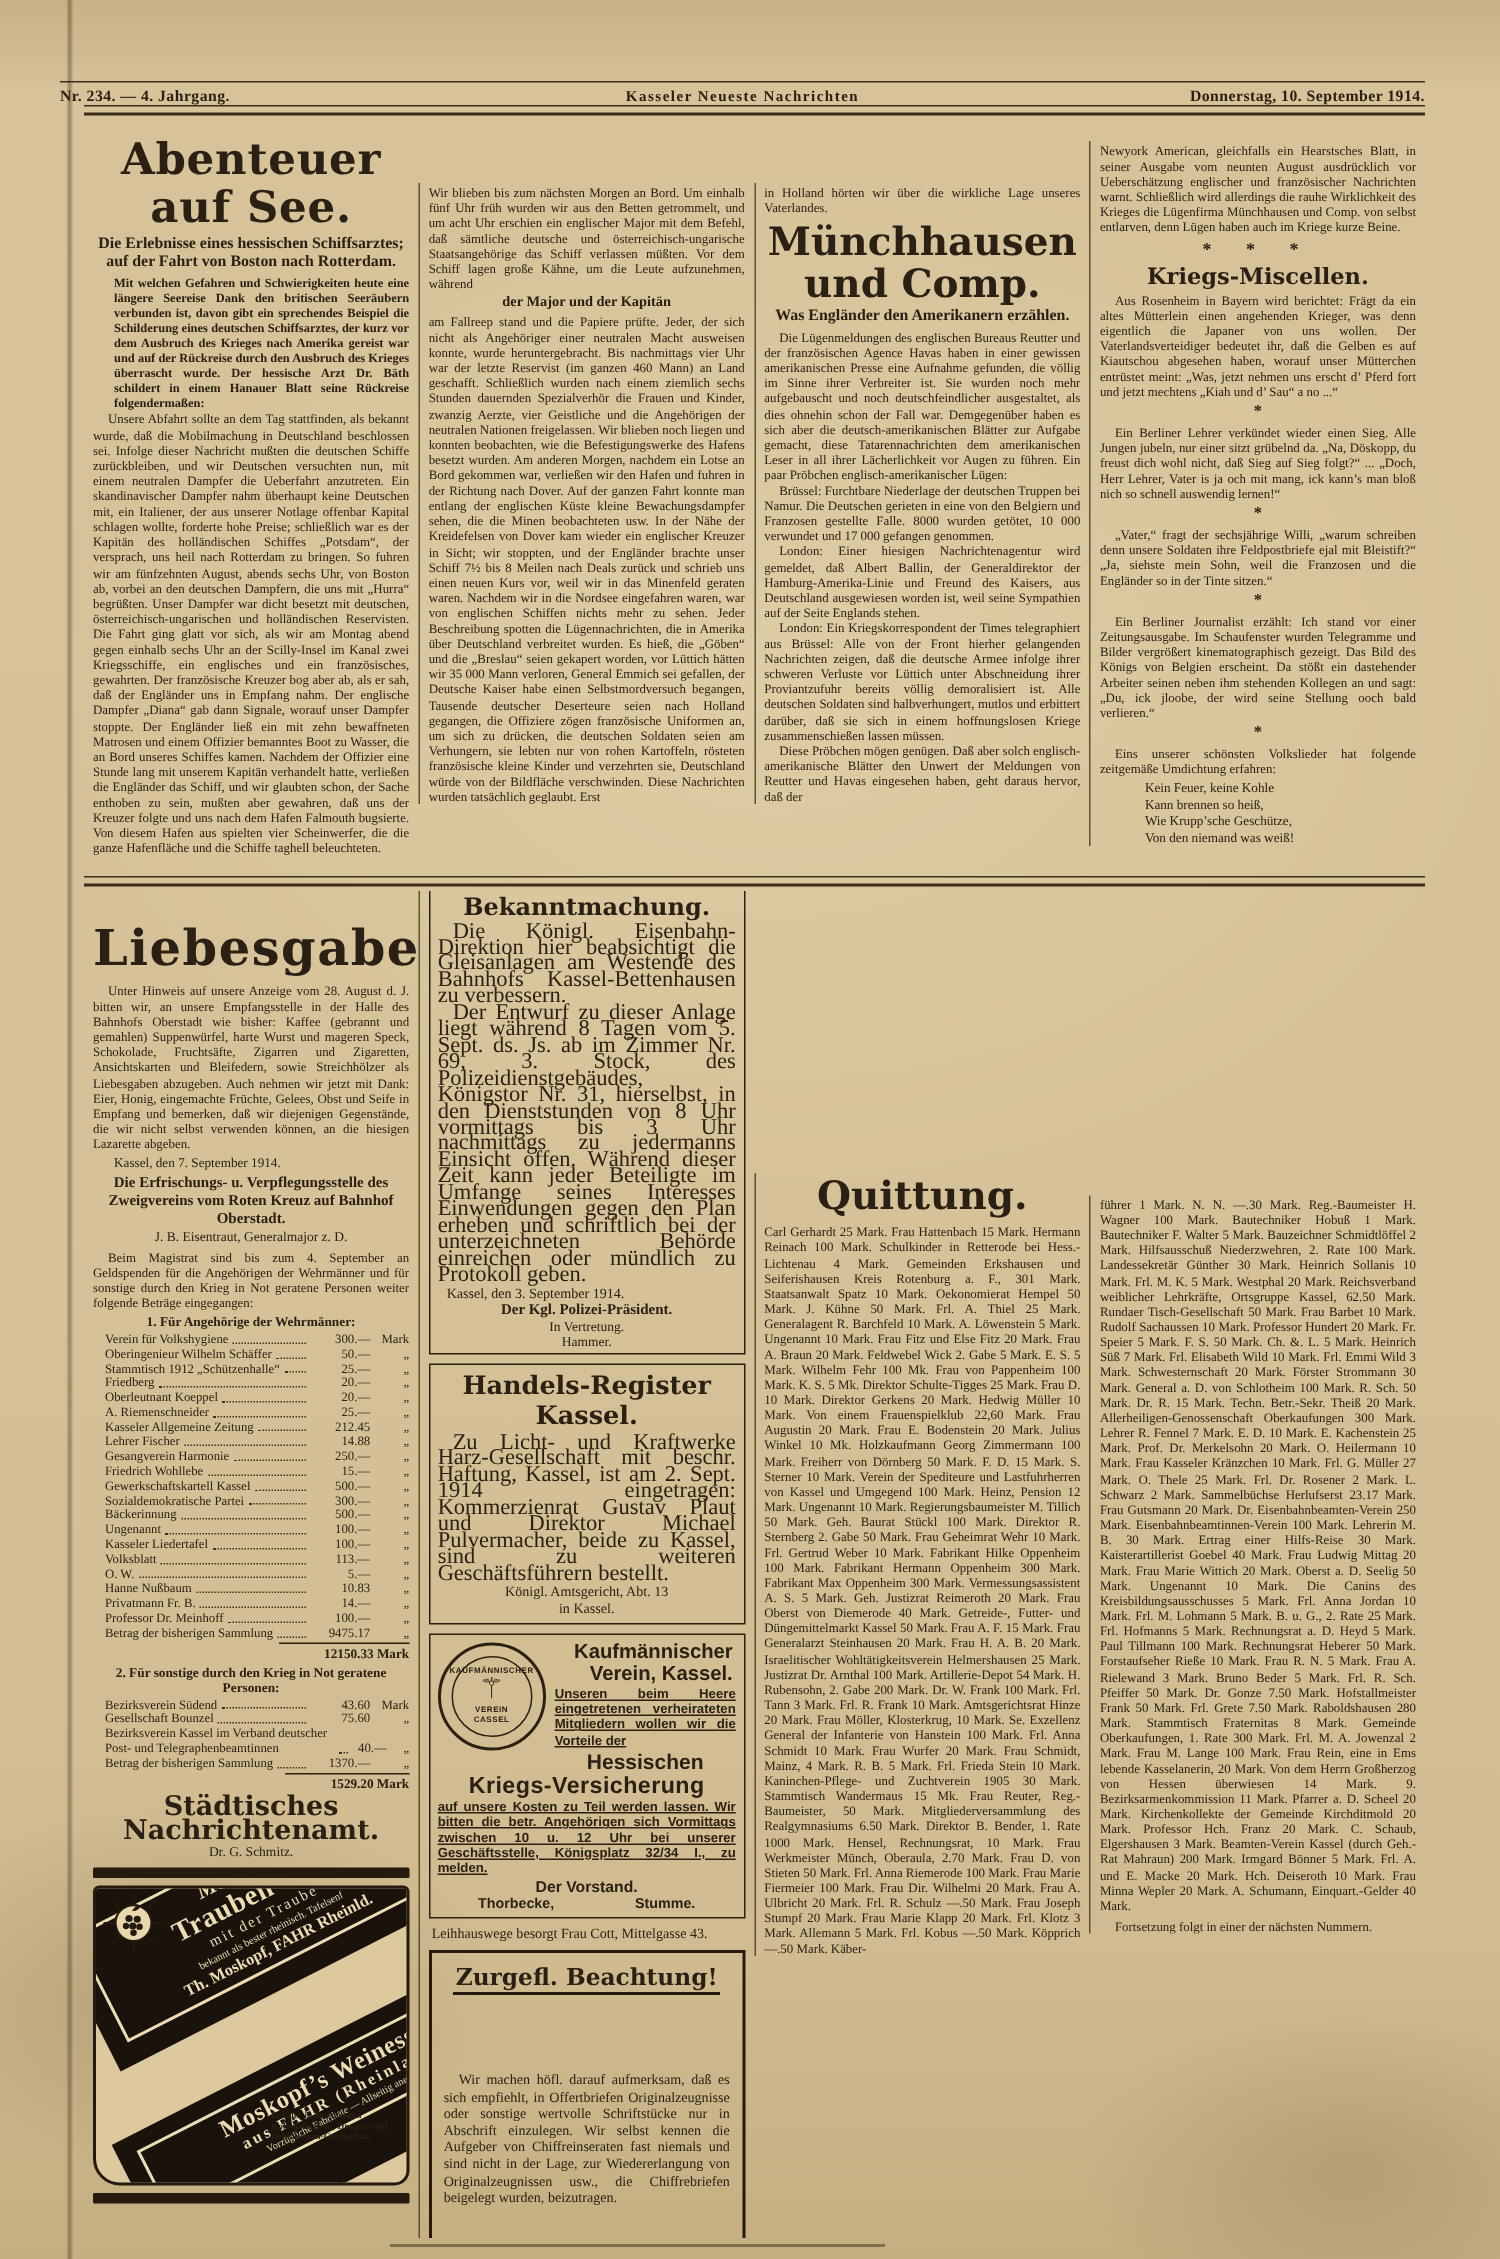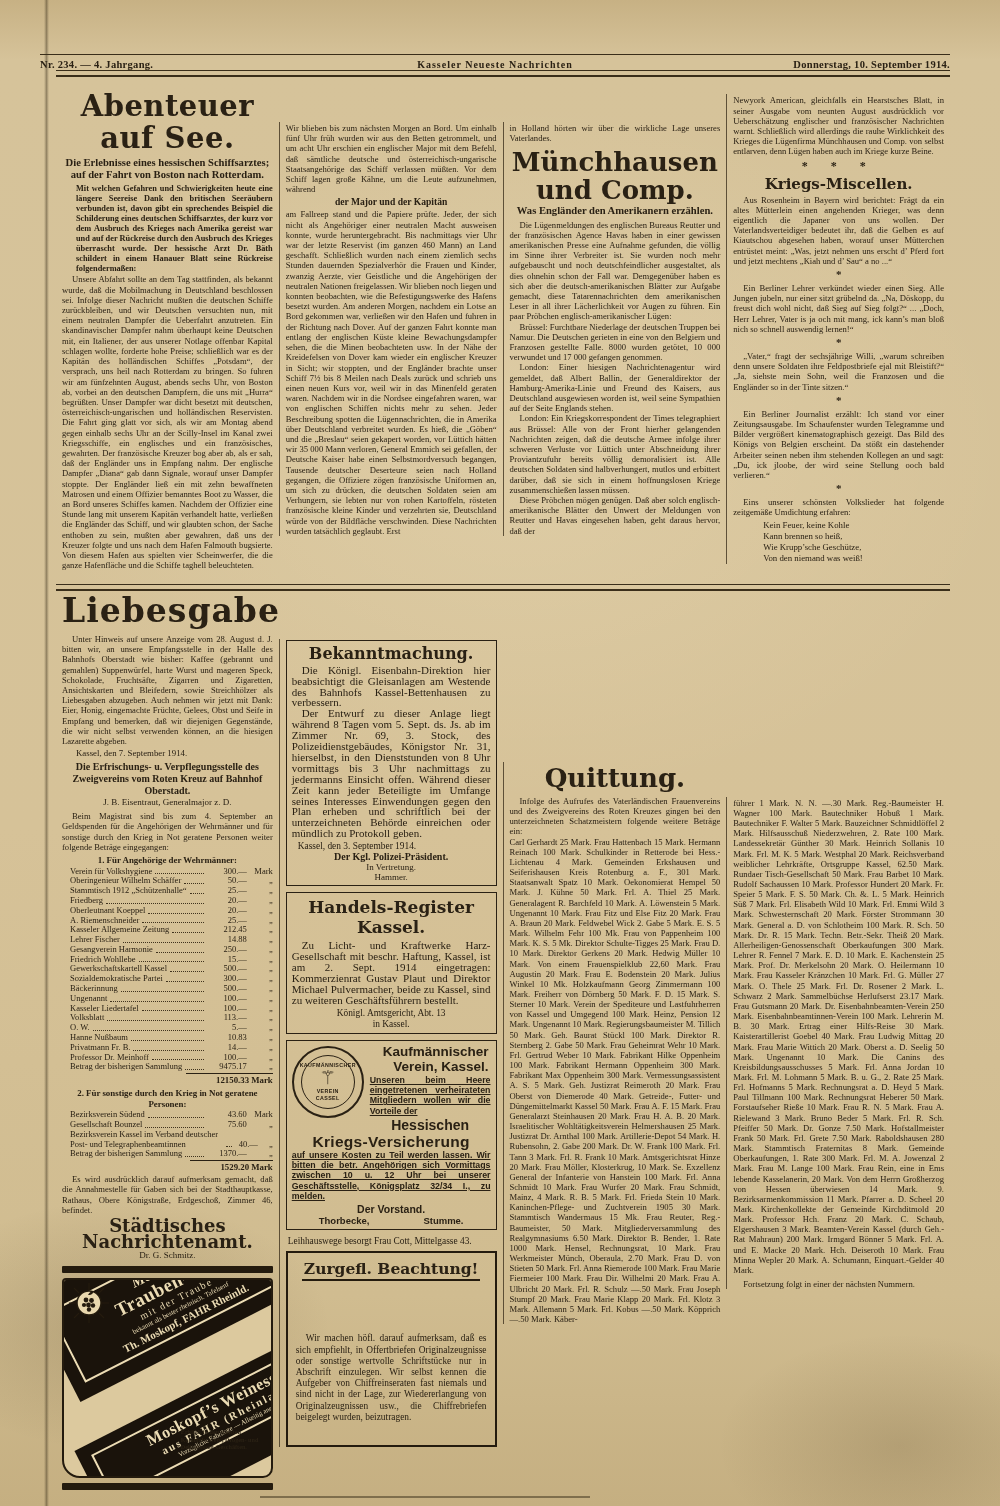--- a/index.html
+++ b/index.html
@@ -47,21 +47,21 @@
   .list-title{font-weight:bold;font-size:8.9px;line-height:10.5px;margin:3px 0 1px;text-align:center;}
   .drow{display:flex;align-items:flex-end;font-size:8.5px;line-height:9.8px;padding-left:8px;}
   .dname{flex:0 1 auto;}
   .dlead{flex:1 1 8px;border-bottom:1.6px dotted #40331e;margin:0 3px 2px 3px;min-width:6px;}
   .damt{width:40px;text-align:right;white-space:nowrap;}
   .dunit{width:26px;text-align:right;white-space:nowrap;}
   .dtotal{display:flex;justify-content:flex-end;font-size:8.8px;font-weight:bold;margin:1px 0 2px;}
   .dtotal span{border-top:1px solid #2a2114;padding:1px 0 0 30px;}
   .bar{height:7px;background:#241b0e;margin:5px 0;border-radius:1px;}
   .notice{border:1.5px solid #2a2114;padding:3px 5px;margin:0 0 6px;}
-  .notice .body-t{font-size:11px;line-height:10.9px;}
+  .notice .body-t{font-size:15px;line-height:10.9px;}
   .n-head{font-size:16px;line-height:19px;margin:0 0 2px;}
   .n-date{font-size:9.4px;margin-top:2px;padding-left:6px;}
   .n-sign{font-weight:bold;font-size:10px;text-align:center;}
   .n-rep{font-size:9px;text-align:center;}
   .hr-head{font-size:17px;line-height:20px;margin:1px 0 3px;}
   .court{font-weight:normal;font-size:9.4px;text-align:center;margin-top:2px;line-height:11px;}
   .sans{font-family:"Liberation Sans",sans-serif;}
   .verein-title{font-weight:bold;font-size:13.5px;line-height:15.5px;text-align:right;margin-right:2px;}
   .verein-body{font-weight:bold;font-size:8.8px;line-height:10.3px;text-align:justify;text-decoration:underline;}
   .verein-big1{font-weight:bold;font-size:14px;text-align:center;line-height:15px;margin-top:2px;}
@@ -331,21 +331,20 @@
             <div class="drow">
             <span class="dname">Betrag der bisherigen Sammlung</span>
             <span class="dlead"></span>
             <span class="damt">1370.—</span>
             <span class="dunit">„</span>
           </div>
           </div>
         <div class="dtotal">
             <span>1529.20 Mark</span>
           </div>
-        <p class="body-t ind">Es wird ausdrücklich darauf aufmerksam gemacht, daß die Annahmestelle für Gaben sich bei der Stadthauptkasse, Rathaus, Obere Königstraße, Erdgeschoß, Zimmer 46, befindet.</p>
         <div class="hl" style="font-size:18px;line-height:16px;margin-top:3px">Städtisches Nachrichtenamt.</div>
         <div class="signer-c">Dr. G. Schmitz.</div>
         <div class="bar"></div>
         <div class="adbox">
           <span class="emblem">
             <svg width="42" height="42" viewBox="0 0 42 42">
               <g stroke="#241b0e" stroke-width="1.2">
                 <line x1="21" y1="1" x2="21" y2="8"></line>
                   <line x1="21" y1="34" x2="21" y2="41"></line>
                 <line x1="1" y1="21" x2="8" y2="21"></line>
@@ -428,21 +427,20 @@
         <p class="note-free">Leihhauswege besorgt Frau Cott, Mittelgasse 43.</p>
         <div class="beach">
           <div class="hl beach-h">Zurgefl. Beachtung!</div>
           <div class="beach-gap"></div>
           <p class="body-t ind">Wir machen höfl. darauf aufmerksam, daß es sich empfiehlt, in Offertbriefen Originalzeugnisse oder sonstige wertvolle Schriftstücke nur in Abschrift einzulegen. Wir selbst kennen die Aufgeber von Chiffreinseraten fast niemals und sind nicht in der Lage, zur Wiedererlangung von Originalzeugnissen usw., die Chiffrebriefen beigelegt wurden, beizutragen.</p>
         </div>
       </div>
 
       <div class="col">
         <div class="hl qhead">Quittung.</div>
-        <p class="body-t ind">Infolge des Aufrufes des Vaterländischen Frauenvereins und des Zweigvereins des Roten Kreuzes gingen bei den unterzeichneten Schatzmeistern folgende weitere Beträge ein:</p>
         <p class="entries">Carl Gerhardt 25 Mark. Frau Hattenbach 15 Mark. Hermann Reinach 100 Mark. Schulkinder in Retterode bei Hess.-Lichtenau 4 Mark. Gemeinden Erkshausen und Seiferishausen Kreis Rotenburg a. F., 301 Mark. Staatsanwalt Spatz 10 Mark. Oekonomierat Hempel 50 Mark. J. Kühne 50 Mark. Frl. A. Thiel 25 Mark. Generalagent R. Barchfeld 10 Mark. A. Löwenstein 5 Mark. Ungenannt 10 Mark. Frau Fitz und Else Fitz 20 Mark. Frau A. Braun 20 Mark. Feldwebel Wick 2. Gabe 5 Mark. E. S. 5 Mark. Wilhelm Fehr 100 Mk. Frau von Pappenheim 100 Mark. K. S. 5 Mk. Direktor Schulte-Tigges 25 Mark. Frau D. 10 Mark. Direktor Gerkens 20 Mark. Hedwig Müller 10 Mark. Von einem Frauenspielklub 22,60 Mark. Frau Augustin 20 Mark. Frau E. Bodenstein 20 Mark. Julius Winkel 10 Mk. Holzkaufmann Georg Zimmermann 100 Mark. Freiherr von Dörnberg 50 Mark. F. D. 15 Mark. S. Sterner 10 Mark. Verein der Spediteure und Lastfuhrherren von Kassel und Umgegend 100 Mark. Heinz, Pension 12 Mark. Ungenannt 10 Mark. Regierungsbaumeister M. Tillich 50 Mark. Geh. Baurat Stückl 100 Mark. Direktor R. Sternberg 2. Gabe 50 Mark. Frau Geheimrat Wehr 10 Mark. Frl. Gertrud Weber 10 Mark. Fabrikant Hilke Oppenheim 100 Mark. Fabrikant Hermann Oppenheim 300 Mark. Fabrikant Max Oppenheim 300 Mark. Vermessungsassistent A. S. 5 Mark. Geh. Justizrat Reimeroth 20 Mark. Frau Oberst von Diemerode 40 Mark. Getreide-, Futter- und Düngemittelmarkt Kassel 50 Mark. Frau A. F. 15 Mark. Frau Generalarzt Steinhausen 20 Mark. Frau H. A. B. 20 Mark. Israelitischer Wohltätigkeitsverein Helmershausen 25 Mark. Justizrat Dr. Arnthal 100 Mark. Artillerie-Depot 54 Mark. H. Rubensohn, 2. Gabe 200 Mark. Dr. W. Frank 100 Mark. Frl. Tann 3 Mark. Frl. R. Frank 10 Mark. Amtsgerichtsrat Hinze 20 Mark. Frau Möller, Klosterkrug, 10 Mark. Se. Exzellenz General der Infanterie von Hanstein 100 Mark. Frl. Anna Schmidt 10 Mark. Frau Wurfer 20 Mark. Frau Schmidt, Mainz, 4 Mark. R. B. 5 Mark. Frl. Frieda Stein 10 Mark. Kaninchen-Pflege- und Zuchtverein 1905 30 Mark. Stammtisch Wandermaus 15 Mk. Frau Reuter, Reg.-Baumeister, 50 Mark. Mitgliederversammlung des Realgymnasiums 6.50 Mark. Direktor B. Bender, 1. Rate 1000 Mark. Hensel, Rechnungsrat, 10 Mark. Frau Werkmeister Münch, Oberaula, 2.70 Mark. Frau D. von Stieten 50 Mark. Frl. Anna Riemerode 100 Mark. Frau Marie Fiermeier 100 Mark. Frau Dir. Wilhelmi 20 Mark. Frau A. Ulbricht 20 Mark. Frl. R. Schulz —.50 Mark. Frau Joseph Stumpf 20 Mark. Frau Marie Klapp 20 Mark. Frl. Klotz 3 Mark. Allemann 5 Mark. Frl. Kobus —.50 Mark. Köpprich —.50 Mark. Käber-</p>
       </div>
 
       <div class="col">
         <p class="entries">führer 1 Mark. N. N. —.30 Mark. Reg.-Baumeister H. Wagner 100 Mark. Bautechniker Hobuß 1 Mark. Bautechniker F. Walter 5 Mark. Bauzeichner Schmidtlöffel 2 Mark. Hilfsausschuß Niederzwehren, 2. Rate 100 Mark. Landessekretär Günther 30 Mark. Heinrich Sollanis 10 Mark. Frl. M. K. 5 Mark. Westphal 20 Mark. Reichsverband weiblicher Lehrkräfte, Ortsgruppe Kassel, 62.50 Mark. Rundaer Tisch-Gesellschaft 50 Mark. Frau Barbet 10 Mark. Rudolf Sachaussen 10 Mark. Professor Hundert 20 Mark. Fr. Speier 5 Mark. F. S. 50 Mark. Ch. &amp;. L. 5 Mark. Heinrich Süß 7 Mark. Frl. Elisabeth Wild 10 Mark. Frl. Emmi Wild 3 Mark. Schwesternschaft 20 Mark. Förster Strommann 30 Mark. General a. D. von Schlotheim 100 Mark. R. Sch. 50 Mark. Dr. R. 15 Mark. Techn. Betr.-Sekr. Theiß 20 Mark. Allerheiligen-Genossenschaft Oberkaufungen 300 Mark. Lehrer R. Fennel 7 Mark. E. D. 10 Mark. E. Kachenstein 25 Mark. Prof. Dr. Merkelsohn 20 Mark. O. Heilermann 10 Mark. Frau Kasseler Kränzchen 10 Mark. Frl. G. Müller 27 Mark. O. Thele 25 Mark. Frl. Dr. Rosener 2 Mark. L. Schwarz 2 Mark. Sammelbüchse Herlufserst 23.17 Mark. Frau Gutsmann 20 Mark. Dr. Eisenbahnbeamten-Verein 250 Mark. Eisenbahnbeamtinnen-Verein 100 Mark. Lehrerin M. B. 30 Mark. Ertrag einer Hilfs-Reise 30 Mark. Kaisterartillerist Goebel 40 Mark. Frau Ludwig Mittag 20 Mark. Frau Marie Wittich 20 Mark. Oberst a. D. Seelig 50 Mark. Ungenannt 10 Mark. Die Canins des Kreisbildungsausschusses 5 Mark. Frl. Anna Jordan 10 Mark. Frl. M. Lohmann 5 Mark. B. u. G., 2. Rate 25 Mark. Frl. Hofmanns 5 Mark. Rechnungsrat a. D. Heyd 5 Mark. Paul Tillmann 100 Mark. Rechnungsrat Heberer 50 Mark. Forstaufseher Rieße 10 Mark. Frau R. N. 5 Mark. Frau A. Rielewand 3 Mark. Bruno Beder 5 Mark. Frl. R. Sch. Pfeiffer 50 Mark. Dr. Gonze 7.50 Mark. Hofstallmeister Frank 50 Mark. Frl. Grete 7.50 Mark. Raboldshausen 280 Mark. Stammtisch Fraternitas 8 Mark. Gemeinde Oberkaufungen, 1. Rate 300 Mark. Frl. M. A. Jowenzal 2 Mark. Frau M. Lange 100 Mark. Frau Rein, eine in Ems lebende Kasselanerin, 20 Mark. Von dem Herrn Großherzog von Hessen überwiesen 14 Mark. 9. Bezirksarmenkommission 11 Mark. Pfarrer a. D. Scheel 20 Mark. Kirchenkollekte der Gemeinde Kirchditmold 20 Mark. Professor Hch. Franz 20 Mark. C. Schaub, Elgershausen 3 Mark. Beamten-Verein Kassel (durch Geh.-Rat Mahraun) 200 Mark. Irmgard Bönner 5 Mark. Frl. A. und E. Macke 20 Mark. Hch. Deiseroth 10 Mark. Frau Minna Wepler 20 Mark. A. Schumann, Einquart.-Gelder 40 Mark.</p>
         <p class="entries ind" style="margin-top:4px">Fortsetzung folgt in einer der nächsten Nummern.</p>
       </div>
 
     </section>
   </div>

